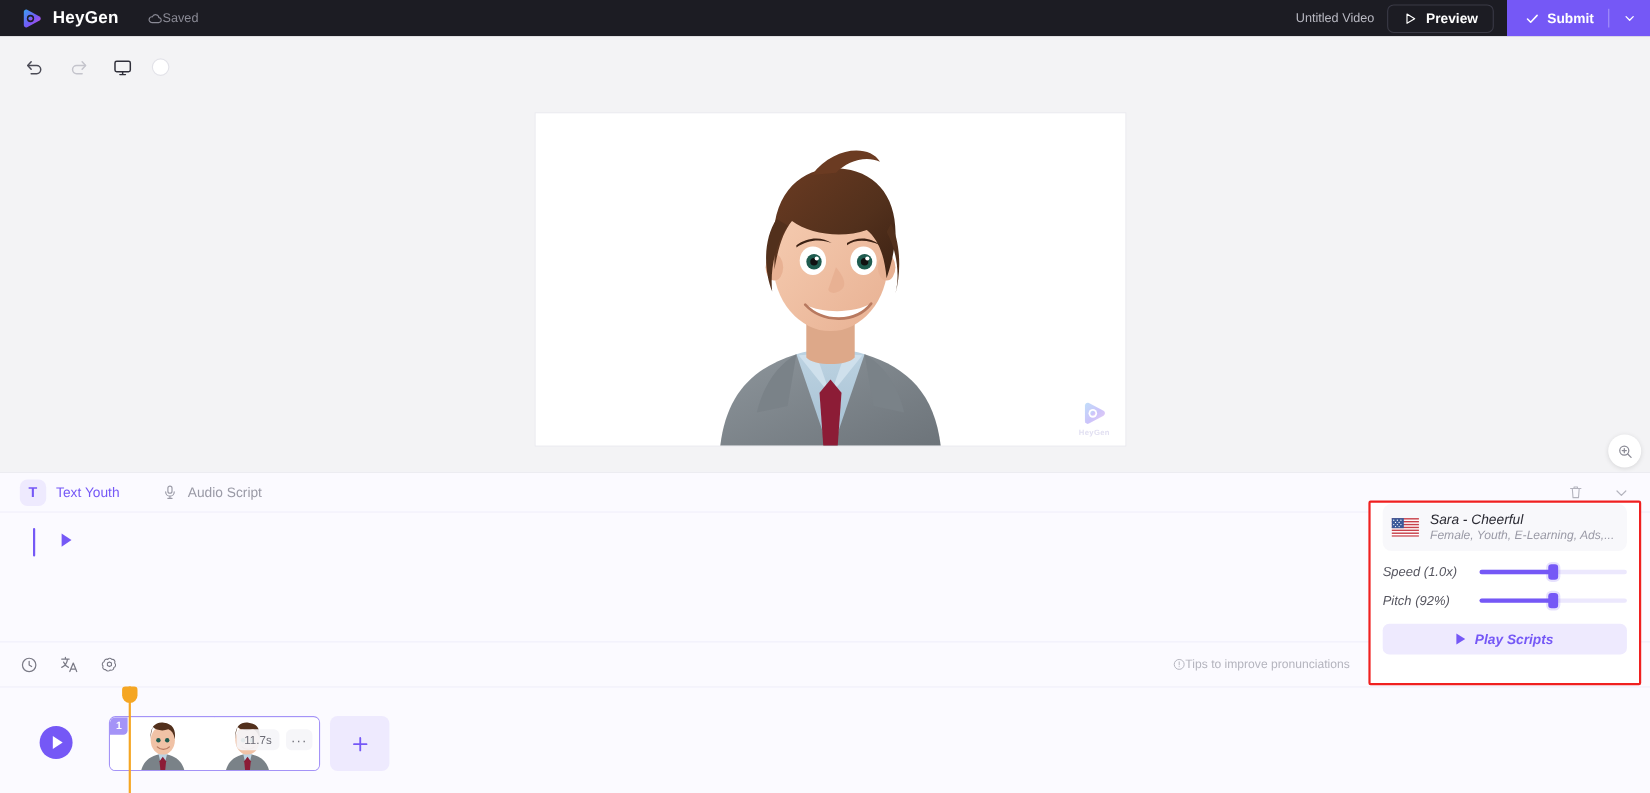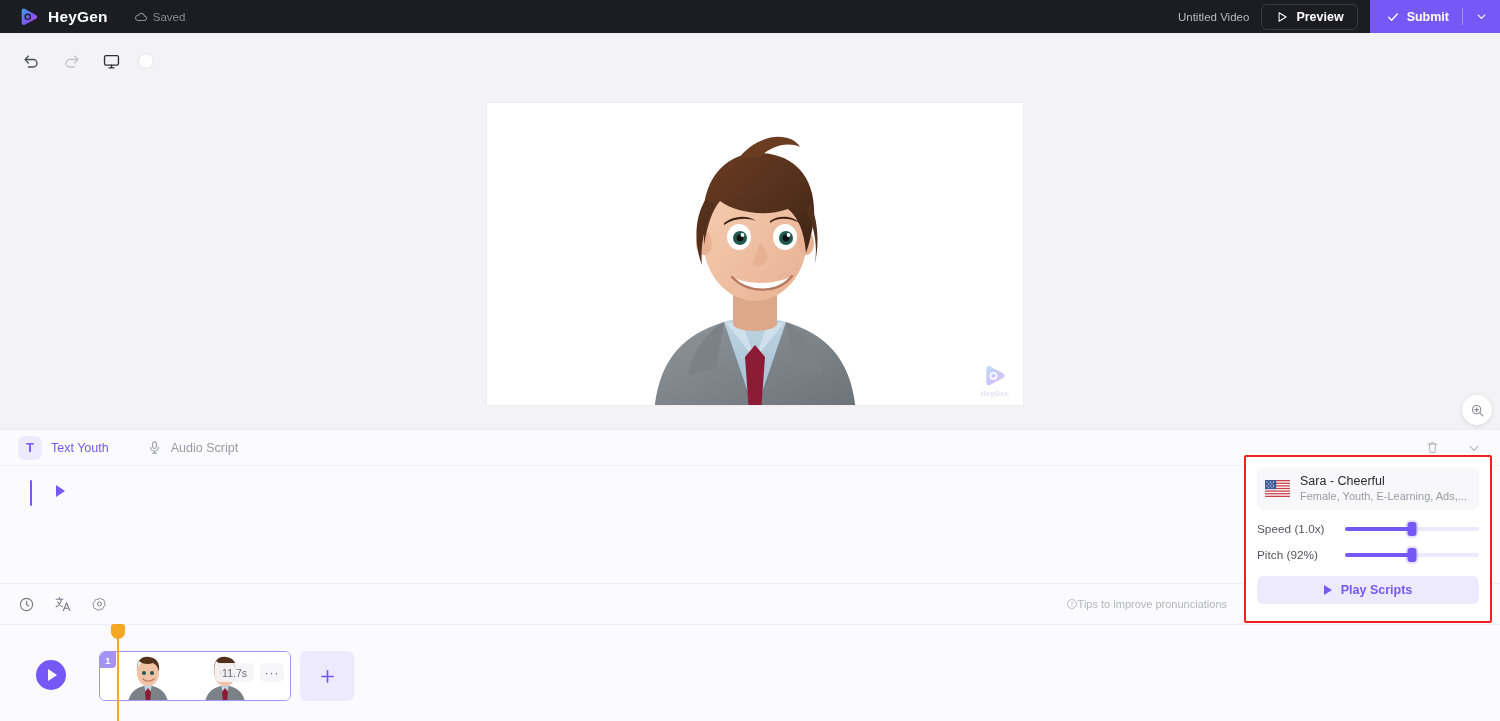--- a/index.html
+++ b/index.html
@@ -17,21 +17,21 @@
     width: 1500px; height: 33px;
     background: #1c1c23;
     display: flex; align-items: center;
   }
   .brand { display: flex; align-items: center; gap: 8px; margin-left: 18px; }
   .brand-logo { width: 22px; height: 22px; display: block; }
   .brand-name {
     color: #ffffff; font-size: 15.5px; font-weight: bold; letter-spacing: .2px;
   }
   .saved {
-    display: flex; align-items: center; gap: 5px;
+    display: flex; align-items: center; gap: 0;
     margin-left: 26px; color: #8b8b96; font-size: 11.5px; text-align: right;
   }
   .header-right {
     margin-left: auto; display: flex; align-items: center; gap: 12px;
     margin-right: 0px; height: 33px;
   }
   .vid-title { color: #b9b9c2; font-size: 11.5px; }
   .preview-btn {
     display: flex; align-items: center; gap: 7px;
     height: 26px; padding: 0 13px;
@@ -159,21 +159,21 @@
   }
 
   
   .voice-panel {
     position: absolute; left: 1244px; top: 455px;
     width: 248px; height: 168px;
     border: 2px solid #f02020;
     background: #ffffff;
     border-radius: 2px;
   }
-  .voice-inner { padding: 10px 11px 10px 11px; }
+  .voice-inner { padding: 1px 11px 10px 11px; font-style: italic; }
   .voice-card {
     display: flex; align-items: center; gap: 10px;
     background: #f8f8fb; border-radius: 8px;
     padding: 6px 8px; cursor: pointer;
   }
   .flag { width: 25px; height: 17px; flex: none; display: block; }
   .voice-name { font-size: 12.5px; color: #2a2a33; line-height: 16px; }
   .voice-meta { font-size: 11px; color: #9a9aa6; line-height: 15px; }
 
   .slider-row {

